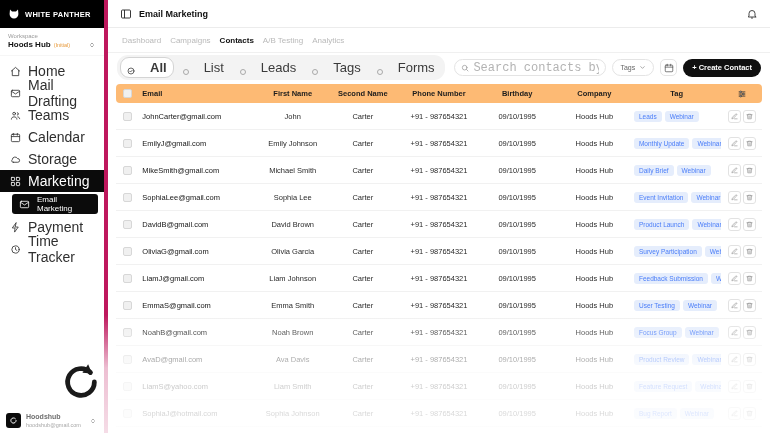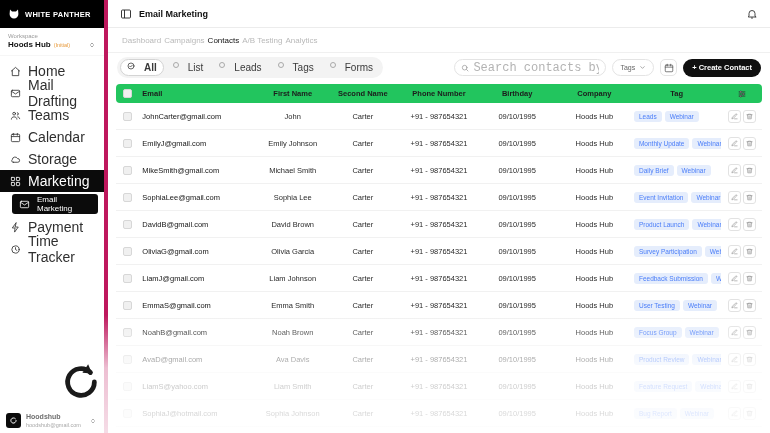--- a/index.html
+++ b/index.html
@@ -30,47 +30,47 @@
     align-items:center;justify-content:center;flex:none}
   .profile-name{font-size:7px;font-weight:700;color:#6f6f6f;line-height:1.2}
   .profile-email{font-size:5.5px;color:#a8a8a8}
   .profile-chevrons{color:#9a9a9a;display:flex;margin-left:3px}
 
   
   .main{flex:1;display:flex;flex-direction:column;min-width:0}
   .topbar{height:28px;border-bottom:1px solid #ececec;display:flex;align-items:center;gap:7px;padding:0 12px}
   .topbar-title{font-size:9px;font-weight:700;color:#111}
   .bell{margin-left:auto;color:#333;display:flex;cursor:pointer}
-  .tabs{height:25px;display:flex;align-items:center;gap:3px;padding:0 14px;border-bottom:1px solid #f0f0f0}
+  .tabs{height:25px;display:flex;align-items:center;gap:9px;padding:0 14px;border-bottom:1px solid #f0f0f0}
   .tab{font-size:8px;color:#b9b9b9;cursor:pointer}
-  .tab.active{color:#111;font-weight:400}
+  .tab.active{color:#111;font-weight:700}
 
   .toolbar{height:29px;display:flex;align-items:center;gap:6px;padding:0 9px}
   .chipgroup{display:flex;align-items:center;gap:2px;background:#f3f3f3;border-radius:11px;padding:2px 3px}
-  .chip-opt{display:flex;align-items:flex-start;gap:9px;font-size:10px;color:#3a3a3a;
+  .chip-opt{display:flex;align-items:flex-end;gap:15px;font-size:13px;color:#3a3a3a;
     padding:2px 6px;border-radius:9px;cursor:pointer;border:1px solid transparent}
   .chip-opt.selected{background:#fff;border:1px solid #d4d4d4;font-weight:700}
   .radio{width:6px;height:6px;border:1px solid #a9a9a9;border-radius:50%;flex:none}
   .searchbox{margin-left:auto;width:152px;height:17px;border:1px solid #e4e4e4;border-radius:9px;
     display:flex;align-items:center;gap:4px;padding:0 6px;background:#fff;color:#b3b3b3}
   .searchbox input{border:0;outline:0;flex:1;min-width:0;font-size:12px;color:#555;
     background:transparent;font-family:Liberation Mono, monospace}
   .searchbox input::placeholder{color:#b3b3b3}
   .dd{height:17px;border:1px solid #e4e4e4;border-radius:9px;display:flex;align-items:center;
     gap:4px;padding:0 7px;font-size:7px;color:#666;background:#fff;cursor:pointer}
   .icon-btn{width:17px;height:17px;border:1px solid #e4e4e4;border-radius:5px;display:flex;
     align-items:center;justify-content:center;background:#fff;color:#555;cursor:pointer}
   .create-btn{height:18px;background:var(--accent,#101010);color:#fff;border:0;border-radius:9px;
     font-size:7.5px;font-weight:600;padding:0 9px;display:flex;align-items:center;
     font-family:inherit;cursor:pointer}
 
   
   .table-wrap{padding:2px 8px 0;flex:1;overflow:hidden}
   table{width:100%;border-collapse:separate;border-spacing:0;table-layout:fixed}
-  th{background:#22c55e;height:19px;font-size:7.5px;font-weight:700;color:#1c1c1c;text-align:center;overflow:hidden;white-space:nowrap}
+  th{background:#fdba74;height:19px;font-size:7.5px;font-weight:700;color:#1c1c1c;text-align:center;overflow:hidden;white-space:nowrap}
   th.c-cb{border-radius:4px 0 0 4px}
   th.c-act{border-radius:0 4px 4px 0}
   th.c-email,td.c-email{text-align:left;padding-left:4px}
   td{height:27px;font-size:7.5px;color:#2a2a2a;text-align:center;border-bottom:1px solid #f1f1f1;
     overflow:hidden;white-space:nowrap}
   td.c-email{color:#161616}
   .cb{display:inline-block;width:9px;height:9px;border:1px solid #d7d7d7;border-radius:2px;
     background:#f0f0f0;vertical-align:middle;cursor:pointer}
   .c-tags{text-align:left;padding-left:2px}
   .chip{display:inline-block;background:var(--tagbg,#e5edfc);color:var(--tagtx,#4a7df8);

